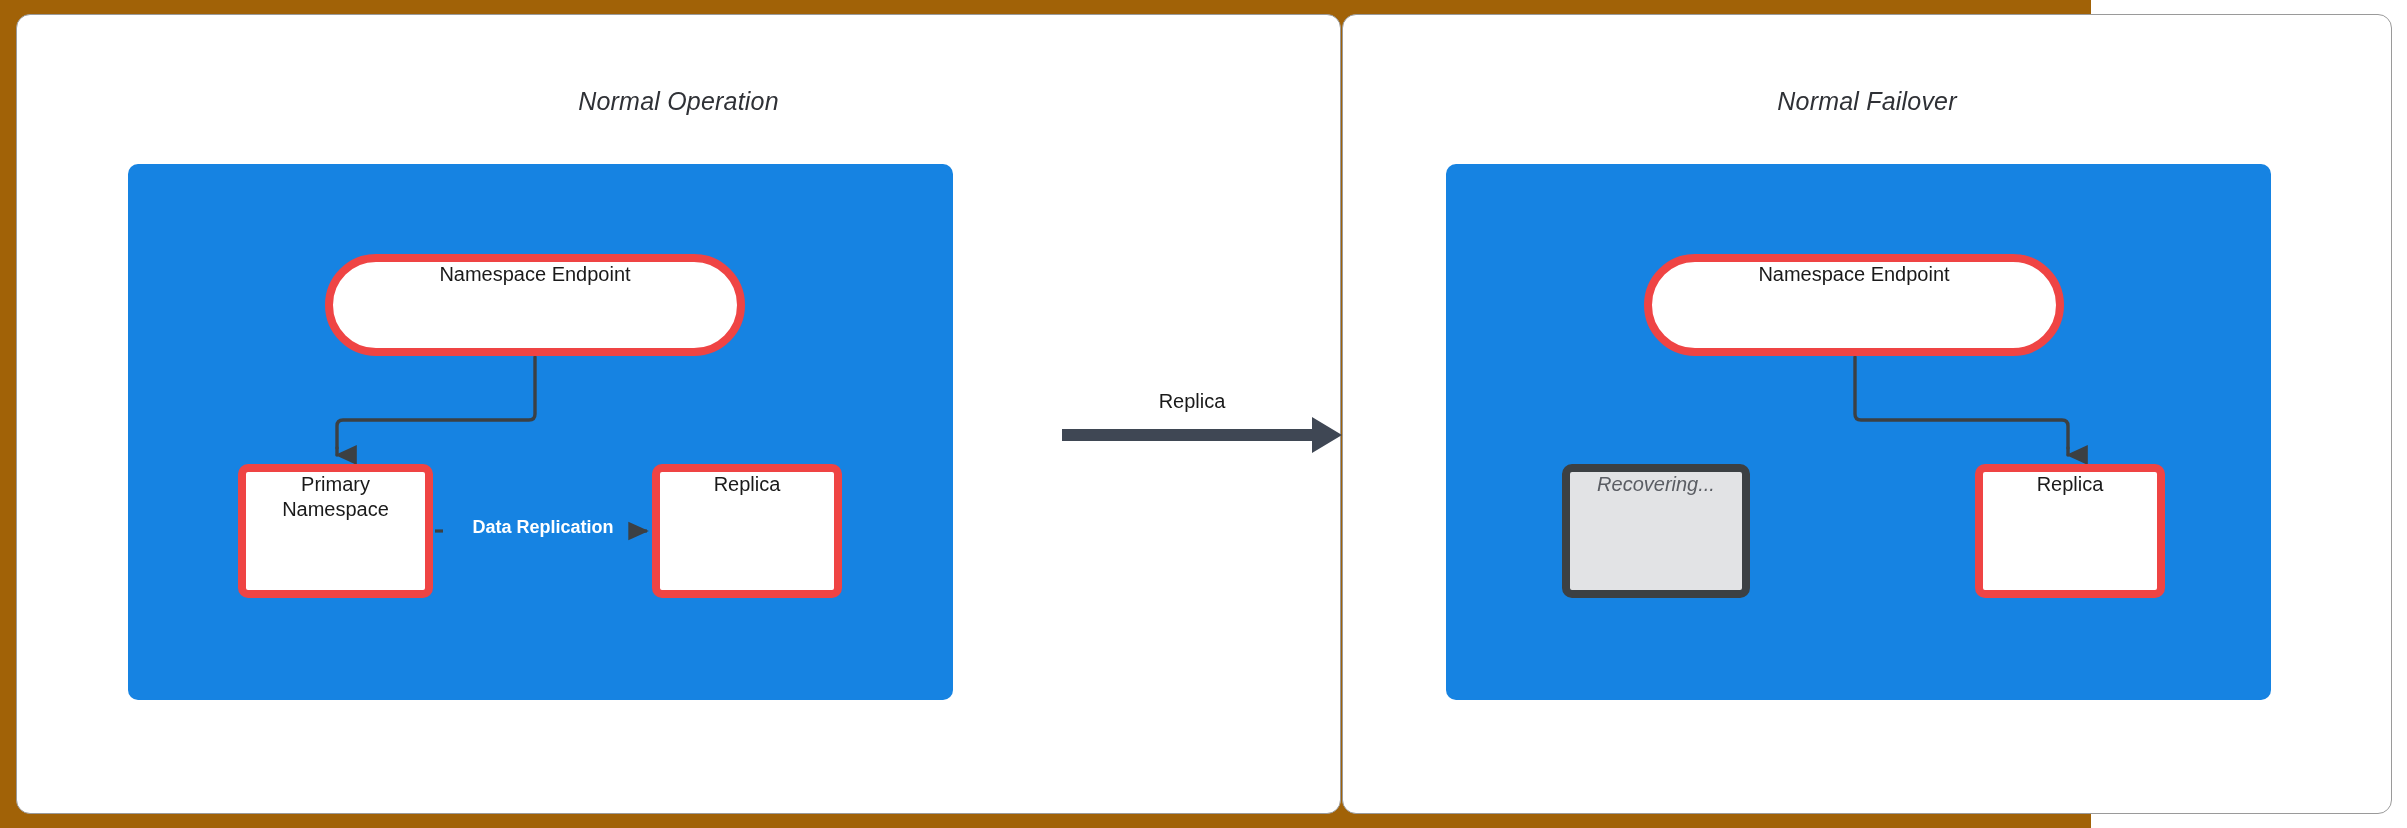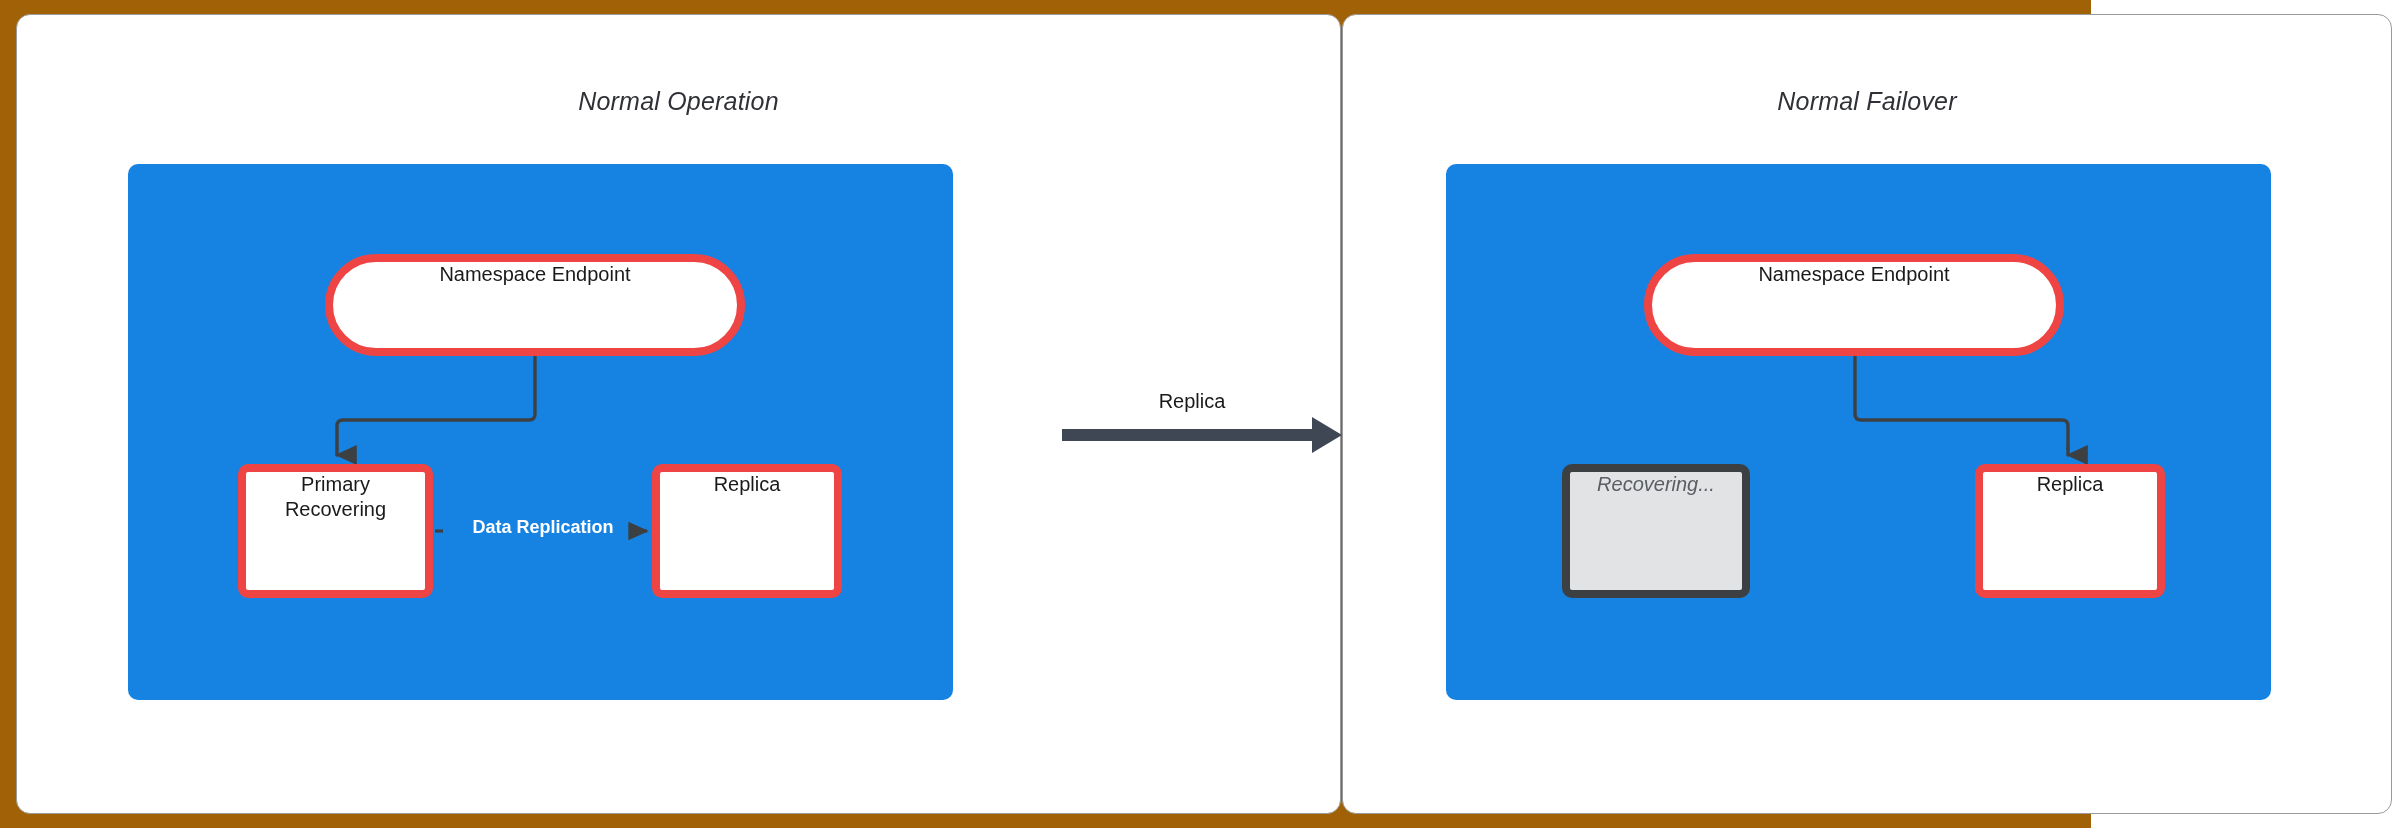--- a/index.html
+++ b/index.html
@@ -174,21 +174,21 @@
     <path class="repl-line" d="M 435 531 L 443 531"></path>
     <path class="repl-line" d="M 641 531 L 647 531" marker-end="url(#arrow-right-l)"></path>
   </svg>
 
   <div class="node pill" id="node-endpoint-left">
     <span>Namespace Endpoint</span>
   </div>
 
   <div class="node boxy" id="node-primary-left">
     <span>Primary
-Recovering</span>
+Namespace</span>
   </div>
 
   <div class="node boxy" id="node-replica-left">
     <span>Replica</span>
   </div>
 
   <div id="repl-label">Data Replication</div>
 
   <div id="failover-label">Replica</div>
 

